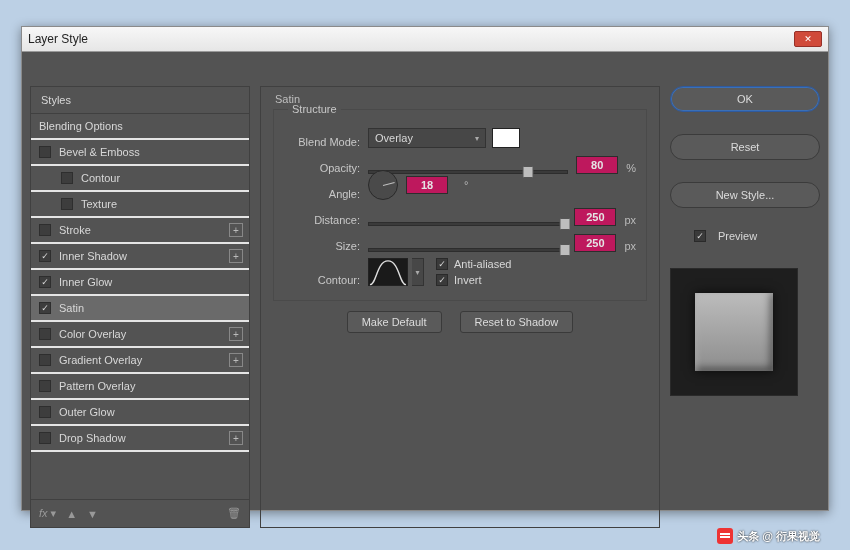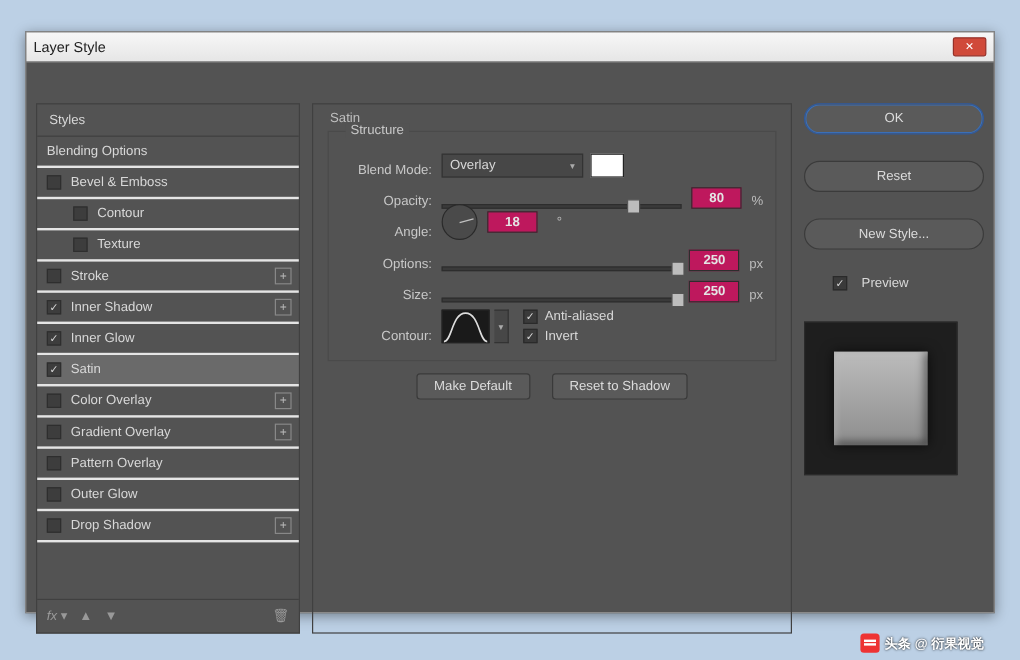--- a/index.html
+++ b/index.html
@@ -160,21 +160,21 @@
           <div class="anglewrap">
             <div class="angledial">
                 <div class="hand"></div>
               </div>
             <div class="numbox">18</div>
             <span class="unit">°</span>
           </div>
         </div>
 
         <div class="frow">
-          <span class="lbl">Options:</span>
+          <span class="lbl">Distance:</span>
           <div class="slider">
               <div class="thumb" style="left:100%"></div>
             </div>
           <div class="numbox">250</div>
           <span class="unit">px</span>
         </div>
 
         <div class="frow">
           <span class="lbl">Size:</span>
           <div class="slider">

